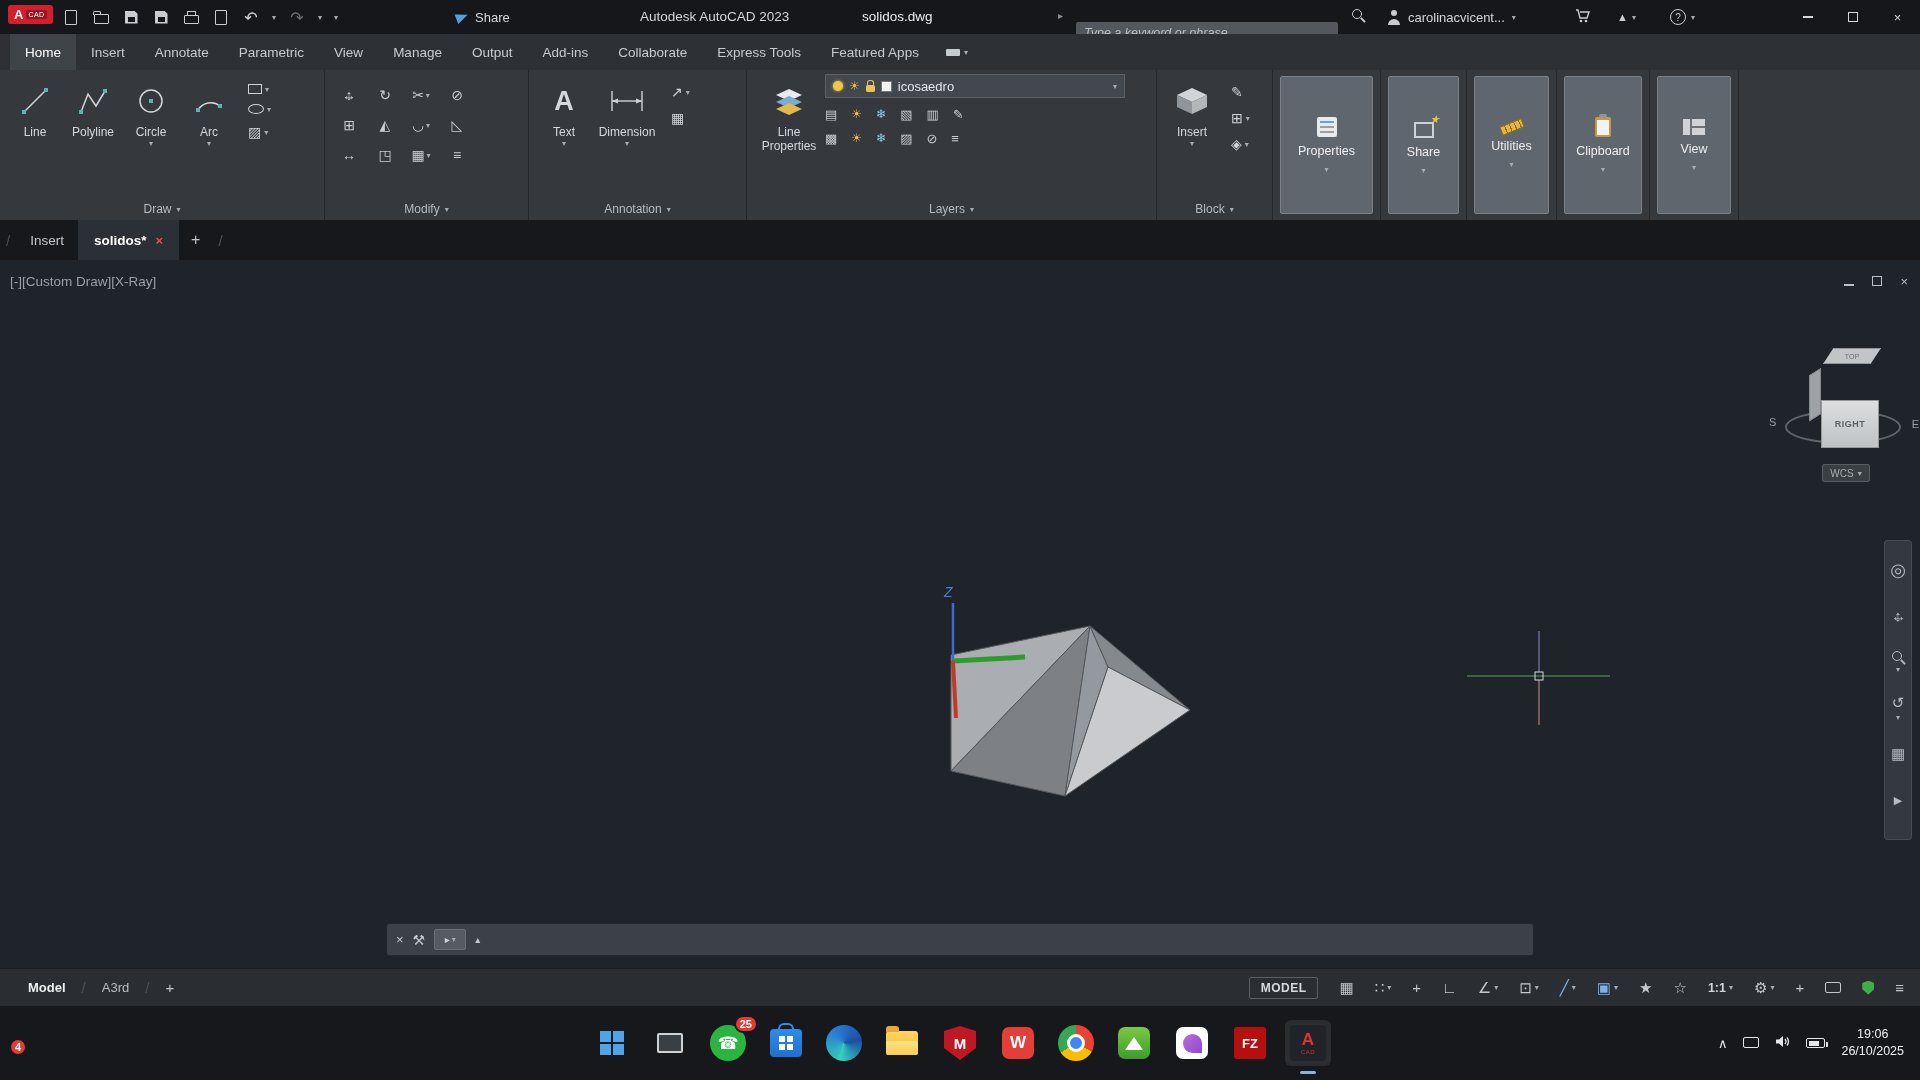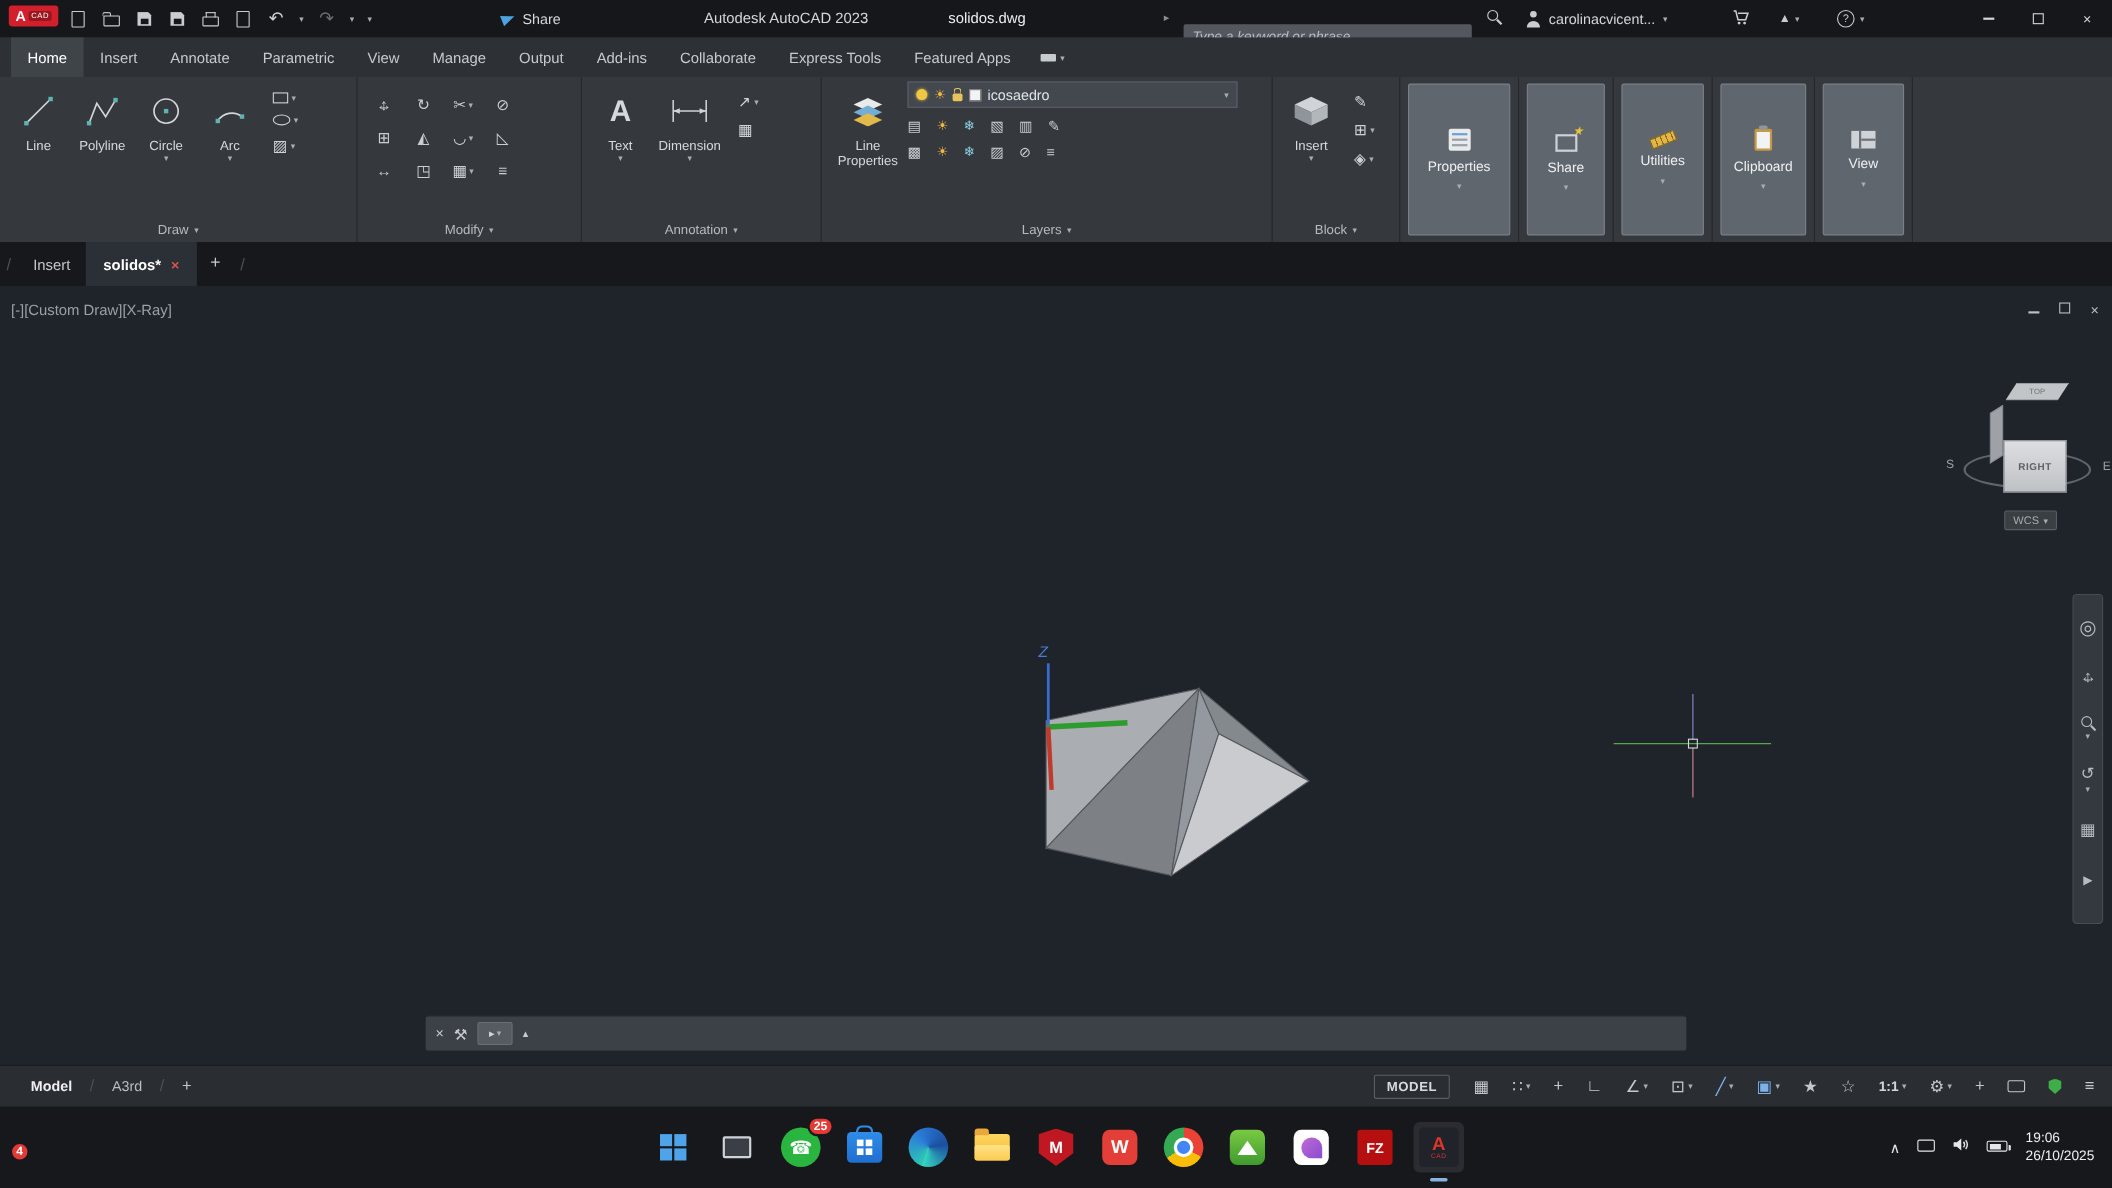--- a/index.html
+++ b/index.html
@@ -175,21 +175,21 @@
   .purpleapp i { width:19px; height:19px; border-radius:50% 50% 0 50%; background:linear-gradient(135deg,#c06bd6,#8a4bd0); }
   .fz { width:32px; height:32px; background:#b50f0f; border-radius:3px; color:#fff; font-weight:700; font-size:13px; display:flex; align-items:center; justify-content:center; }
   .acad { width:36px; height:36px; background:#20232a; border-radius:4px; display:flex; flex-direction:column; align-items:center; justify-content:center; line-height:1; }
   .acad .a { color:#e0352b; font-weight:700; font-size:17px; }
   .acad .c { color:#c8372d; font-size:6px; letter-spacing:.5px; margin-top:1px; }
   .tb-right { position:absolute; right:16px; top:50%; transform:translateY(-50%); display:flex; align-items:center; gap:16px; color:#e4e7ea; }
   .chev { font-size:13px; }
   .ic-batt { width:19px; height:10px; border:1.5px solid #e4e7ea; border-radius:2px; position:relative; display:inline-block; }
   .ic-batt::before { content:''; position:absolute; top:1.5px; left:1.5px; bottom:1.5px; width:10px; background:#e4e7ea; }
   .ic-batt::after { content:''; position:absolute; right:-4px; top:2.5px; width:2px; height:5px; background:#e4e7ea; border-radius:0 1px 1px 0; }
-  .clock { text-align:left; font-size:12.5px; line-height:17px; color:#eef0f2; }
+  .clock { text-align:center; font-size:12.5px; line-height:17px; color:#eef0f2; }
 </style>
 </head>
 <body>
 
 <div class="screen">
 
   <div class="titlebar">
     <div class="tb-logo">
       <span class="a">A</span>
       <span class="cad">CAD</span>

